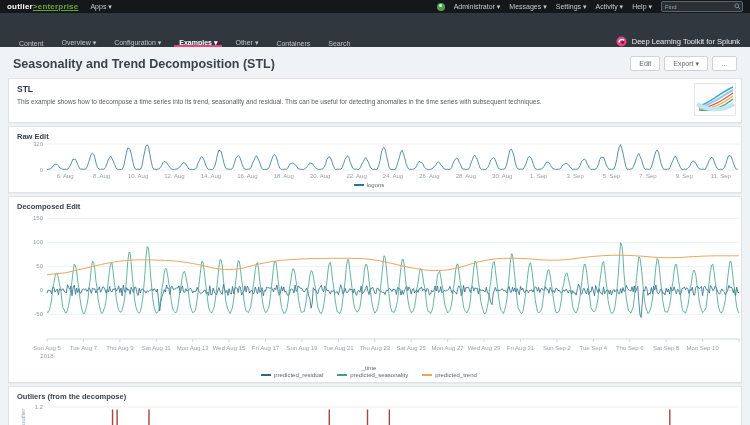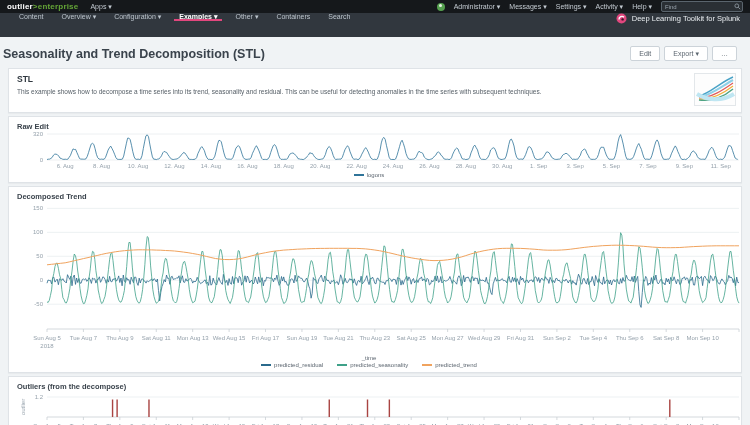--- a/index.html
+++ b/index.html
@@ -3,41 +3,41 @@
 <meta charset="utf-8">
 <style>
   html,body{margin:0;padding:0;}
   body{width:750px;height:425px;overflow:hidden;background:#f0f3f5;
        font-family:"Liberation Sans",sans-serif;position:relative;}
 
   
   .topbar{height:13px;background:#15181b;display:flex;align-items:center;
           padding:0 7px;color:#c3cad1;font-size:7px;gap:12px;}
   .logo{font-weight:bold;font-size:8px;color:#fff;letter-spacing:.2px;cursor:pointer;}
-  .logo .suffix{color:#65a637;font-weight:bold;}
+  .logo .suffix{color:#65a637;font-weight:bold;text-decoration:underline;}
   .topbar-item{cursor:pointer;white-space:nowrap;}
   .topbar-right{margin-left:auto;display:flex;align-items:center;gap:9px;}
   .avatar{width:8px;height:8px;border-radius:50%;background:#55a04f;position:relative;flex:0 0 auto;}
   .avatar::after{content:'';position:absolute;left:2.4px;top:1.4px;width:3px;height:3px;border-radius:50%;background:#e7f2e4;}
   .findwrap{position:relative;}
   .findwrap input{width:66px;height:9px;background:#2a2f34;border:1px solid #5a646d;border-radius:2px;
                   color:#c3cad1;font-size:6px;padding:0 11px 0 3px;outline:none;font-family:inherit;}
   .findwrap input::placeholder{color:#9aa4ad;}
   .findwrap svg{position:absolute;right:2px;top:2px;}
 
   
-  .appnav{height:24px;background:#31373e;display:flex;align-items:flex-start;
+  .appnav{height:34px;background:#31373e;display:flex;align-items:flex-end;
           padding:0 10px;font-size:7px;color:#bcc5cd;}
   .appnav-item{display:flex;align-items:center;padding:0 9px;position:relative;cursor:pointer;white-space:nowrap;}
   .appnav-item.active{color:#fff;font-weight:bold;}
   .appnav-item.active::after{content:'';position:absolute;left:4px;right:4px;bottom:0;height:2px;background:#e1477e;}
   .appnav-right{margin-left:auto;display:flex;align-items:center;gap:5px;color:#e8ecef;font-size:7.5px;}
 
   
-  .header{display:flex;align-items:center;padding:9px 13px 7px 3px;}
+  .header{display:flex;align-items:center;padding:9px 13px 7px 13px;}
   .page-title{font-size:12.5px;font-weight:bold;color:#3a434c;}
   .header-actions{margin-left:auto;display:flex;gap:4px;}
   .btn{font-size:7px;color:#5c6670;background:#fff;border:1px solid #ccd3d9;border-radius:2px;
        padding:3px 8px;cursor:pointer;line-height:1;font-family:inherit;}
 
   
   .panel{background:#fff;border:1px solid #dfe3e7;margin:0 8px 3px 8px;padding:5px 20px 4px 8px;
          box-shadow:0 1px 1px rgba(0,0,0,.03);}
   .panel-title{font-size:7.5px;font-weight:bold;color:#3a434c;}
   .desc-panel{position:relative;min-height:34px;}
@@ -147,21 +147,21 @@
     </svg>
   <div class="legend">
     <span class="legend-item">
       <span class="dash" style="background: rgb(47, 116, 153);"></span>
       <span>logons</span>
     </span>
   </div>
 </div>
 
 <div class="panel">
-  <div class="panel-title">Decomposed Trend</div>
+  <div class="panel-title">Decomposed Edit</div>
   <svg class="chart" height="152" viewBox="0 0 728 152">
       <line x1="30" x2="722" y1="7.395833333333329" y2="7.395833333333329" stroke="#e9edf0" stroke-width="0.8"></line>
       <text x="26" y="9.395833333333329" class="ax" text-anchor="end">150</text>
       <line x1="30" x2="722" y1="31.35416666666667" y2="31.35416666666667" stroke="#e9edf0" stroke-width="0.8"></line>
       <text x="26" y="33.35416666666667" class="ax" text-anchor="end">100</text>
       <line x1="30" x2="722" y1="55.3125" y2="55.3125" stroke="#e9edf0" stroke-width="0.8"></line>
       <text x="26" y="57.3125" class="ax" text-anchor="end">50</text>
       <line x1="30" x2="722" y1="79.27083333333334" y2="79.27083333333334" stroke="#e9edf0" stroke-width="0.8"></line>
       <text x="26" y="81.27083333333334" class="ax" text-anchor="end">0</text>
       <line x1="30" x2="722" y1="103.22916666666667" y2="103.22916666666667" stroke="#e9edf0" stroke-width="0.8"></line>

